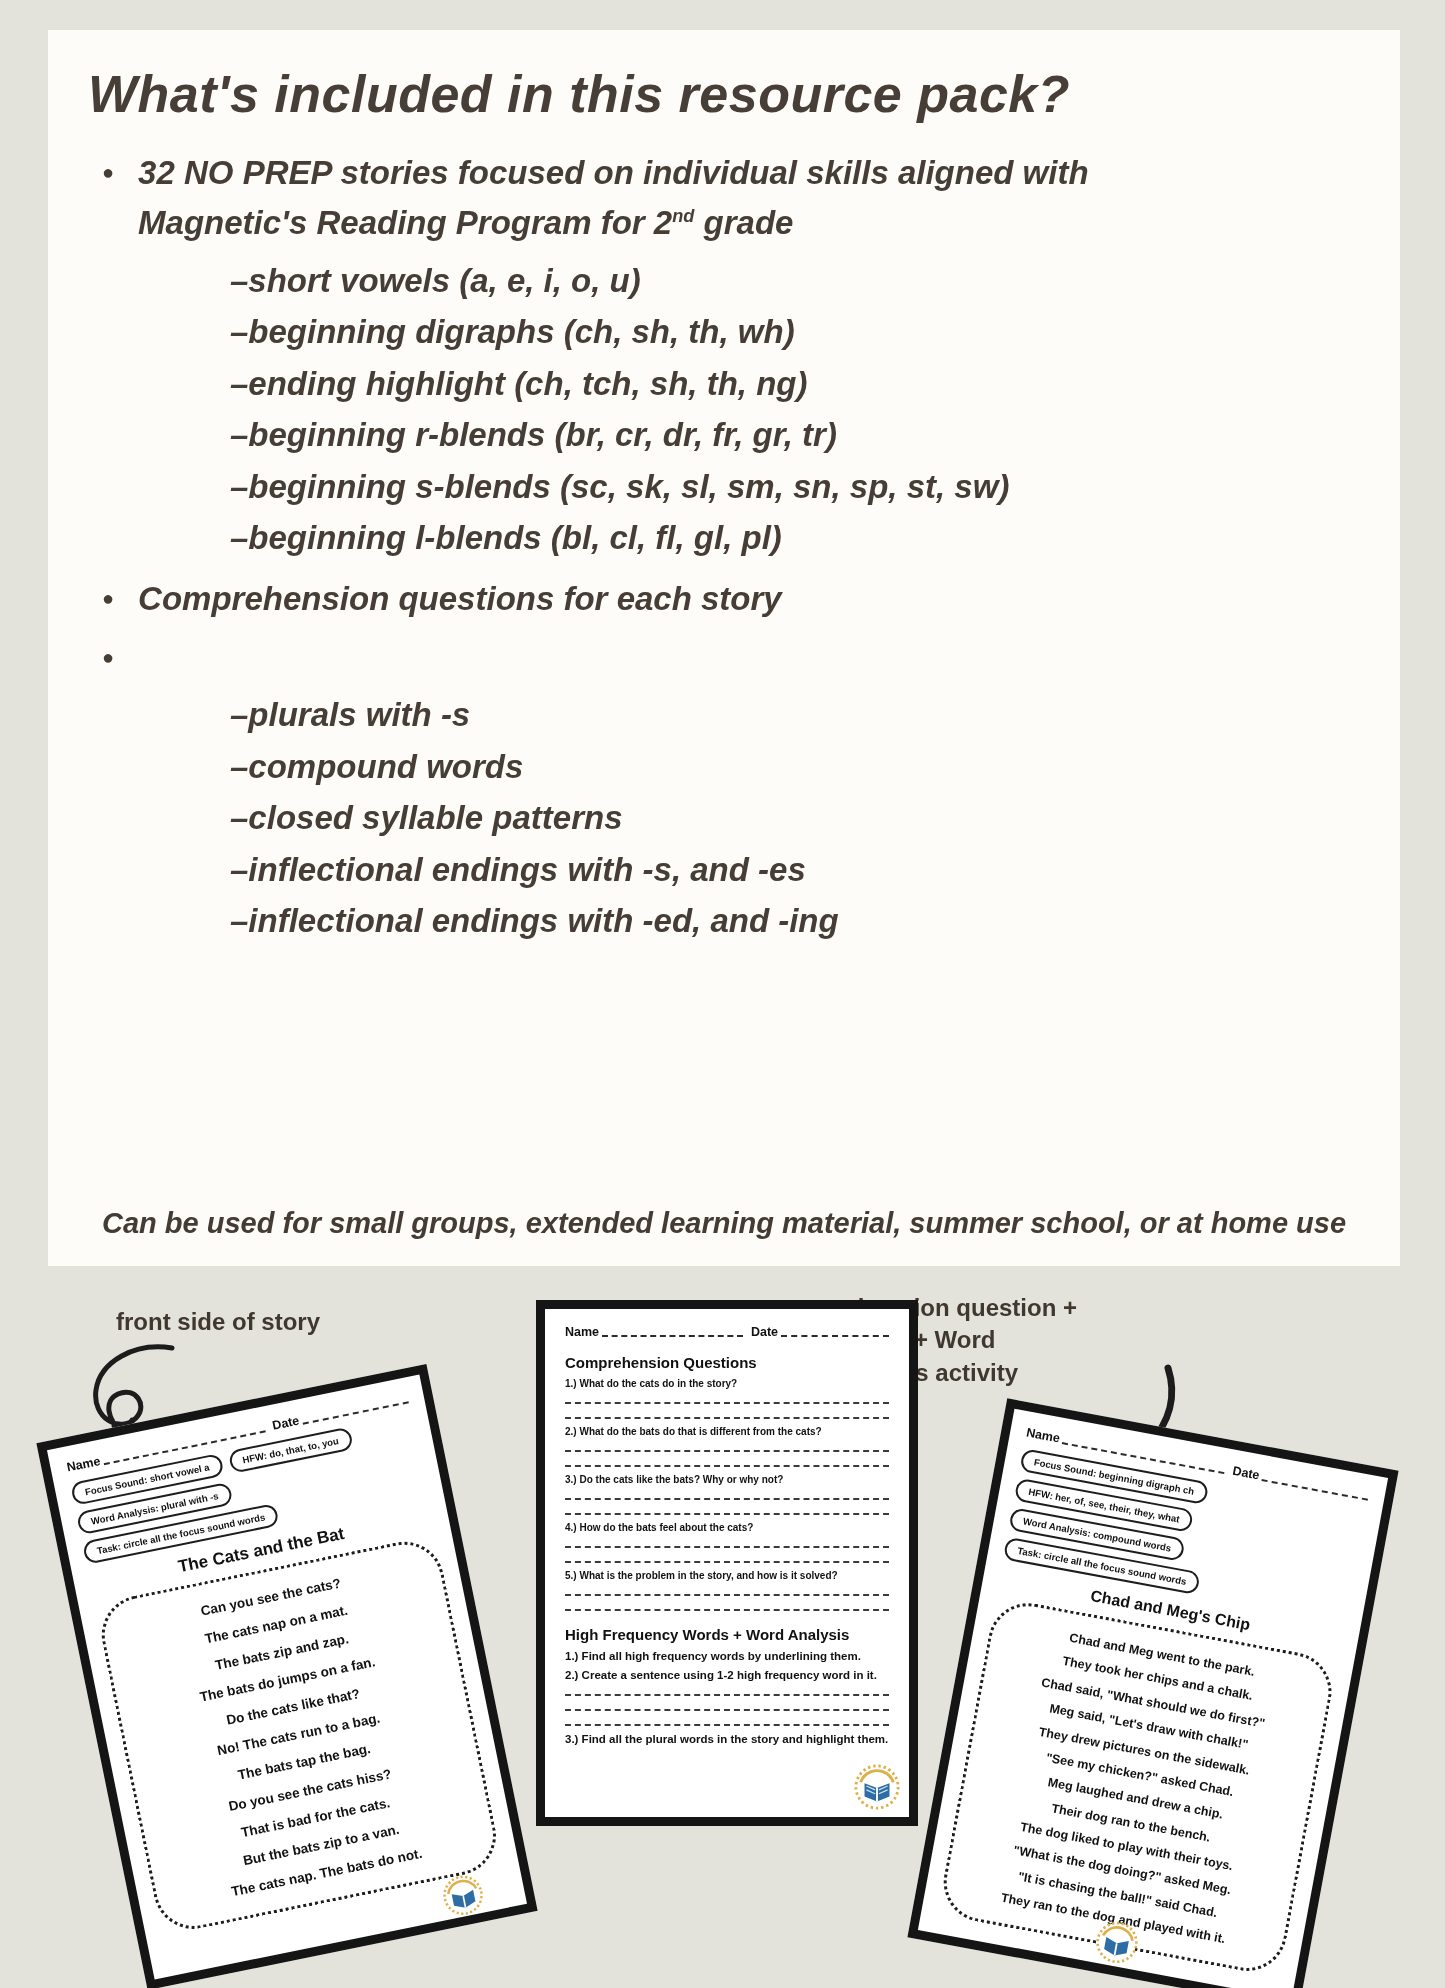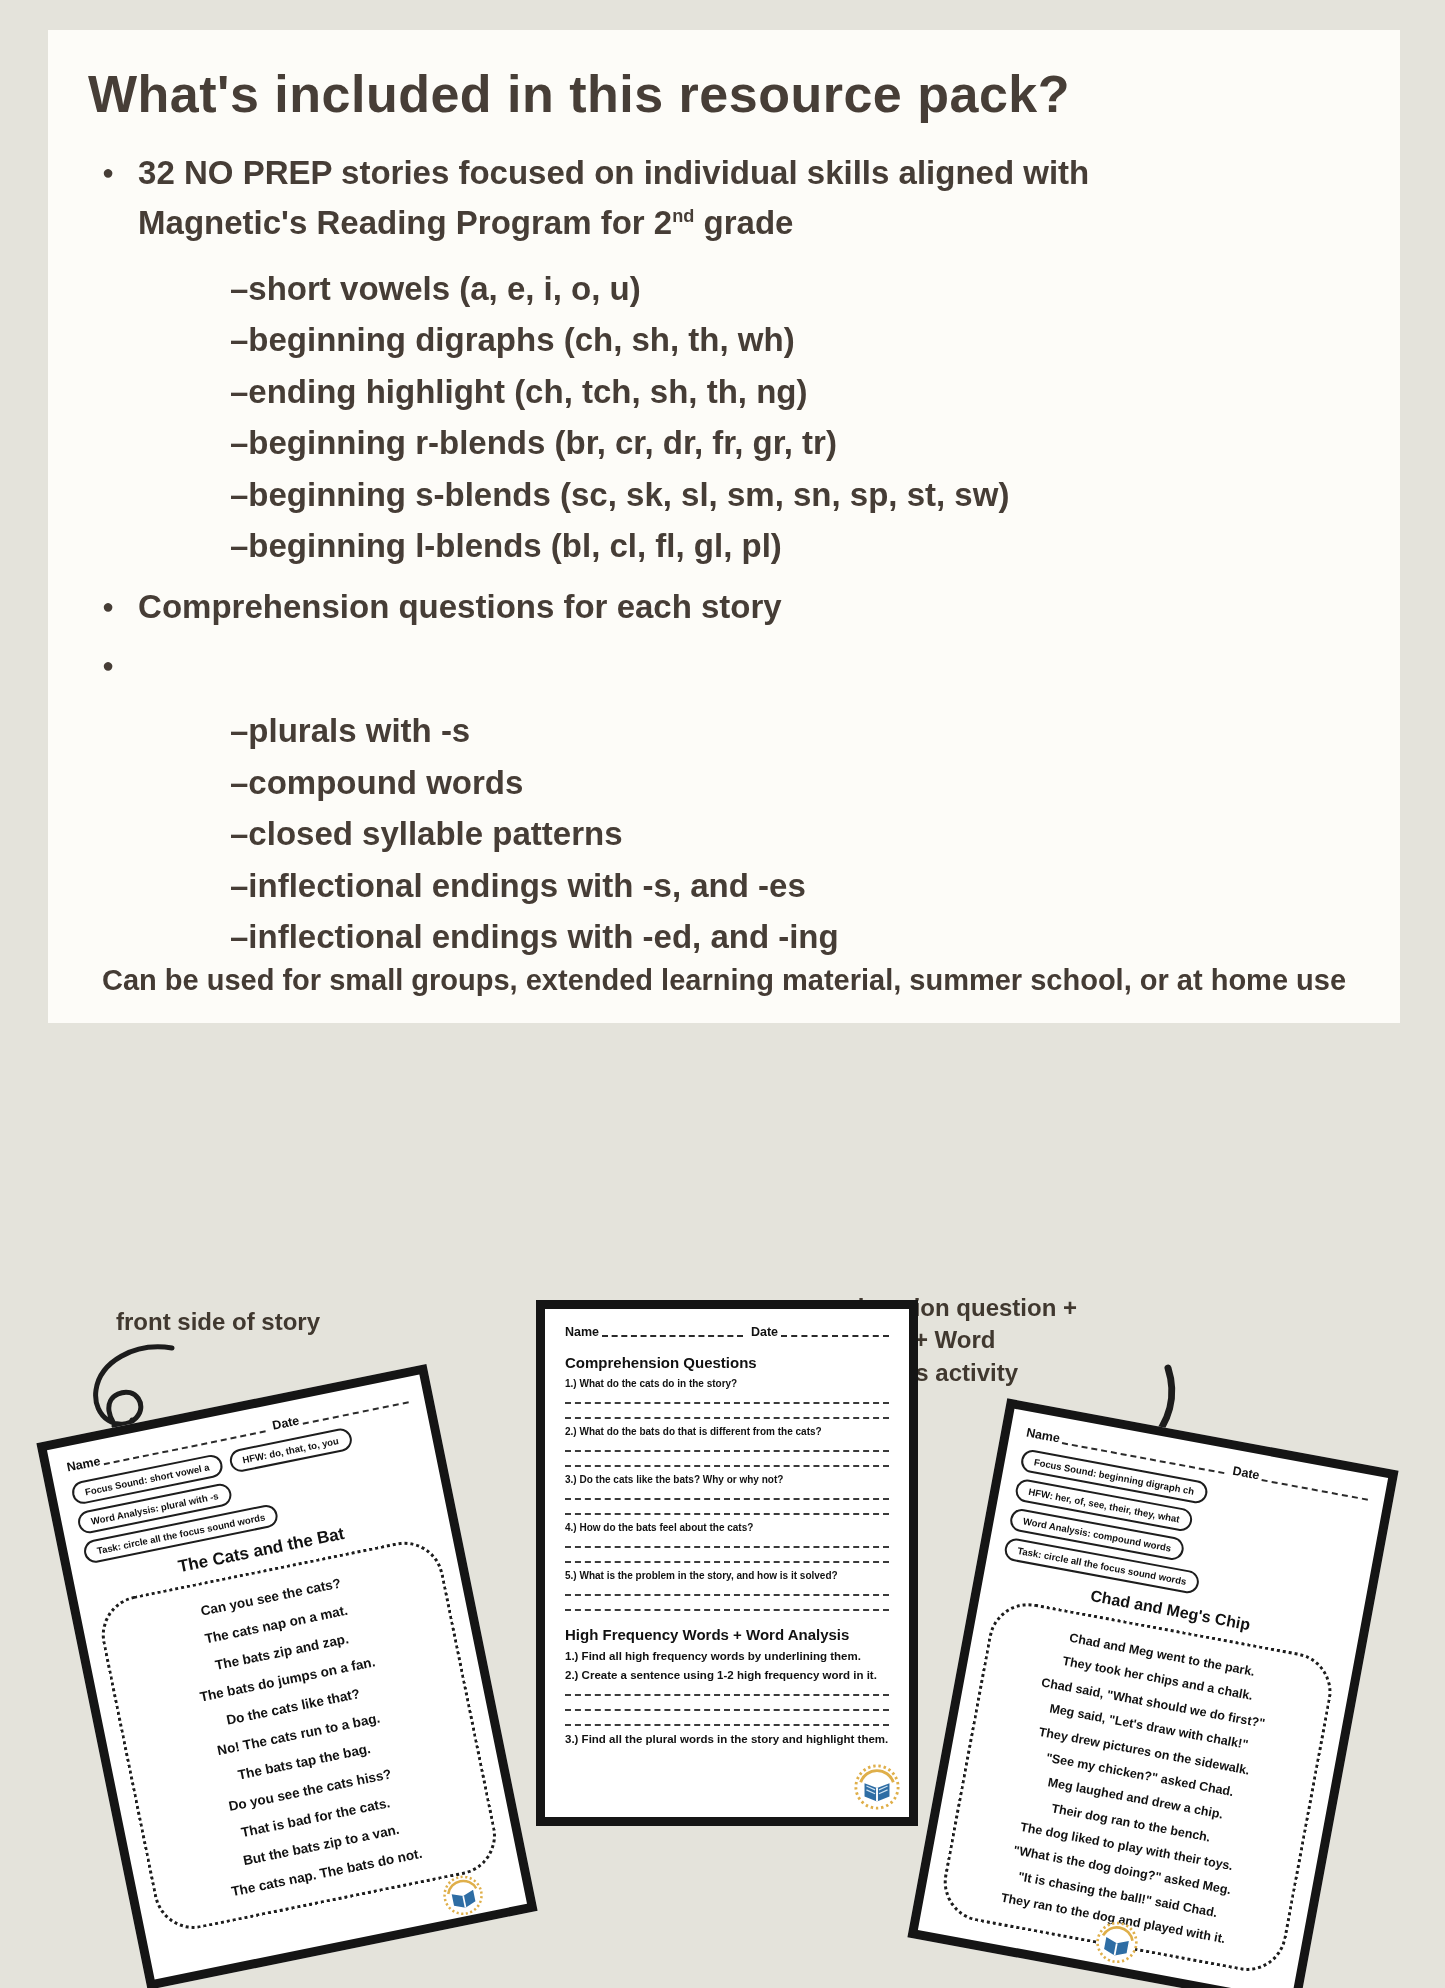--- a/index.html
+++ b/index.html
@@ -4,31 +4,31 @@
 <style>
   * { margin:0; padding:0; box-sizing:border-box; }
   body { background:#b9b9b0; }
   .page {
     position:relative; width:1445px; height:1988px;
     background:#e4e3db; overflow:hidden;
     font-family:"Liberation Sans", sans-serif; color:#463d36;
   }
   
   .card {
-    position:absolute; left:48px; top:30px; width:1352px; height:993px;
-    background:#fdfcf8; padding:34px 44px 30px 40px;
+    position:absolute; left:48px; top:30px; width:1352px; height:1236px;
+    background:#fdfcf8; padding:34px 44px 30px 40px;font-style:italic;
   }
   .title { font-size:52px; font-weight:bold; letter-spacing:0.5px; color:#473e37; }
   .bullets { margin-top:24px; }
   .bullet { display:flex; align-items:flex-start; margin-top:10px; }
   .dot { font-size:20px; line-height:48px; margin:0 24px 0 14px; }
   .btext { font-size:33px; font-weight:bold; line-height:1.5; }
   .btext.w1 { max-width:1010px; }
   sup.sup { font-size:0.55em; vertical-align:super; }
-  .subitems { padding-left:142px; font-size:33px; font-weight:bold; line-height:1.56; margin-top:16px; }
+  .subitems { padding-left:142px; font-size:33px; font-weight:bold; line-height:1.56; margin-top:8px; }
   .subitem::before { content:"\2013 "; font-weight:bold; }
   .footnote {
     position:absolute; left:0; right:0; bottom:26px; text-align:center;
     font-size:29px; font-weight:bold; color:#443b34;
   }
   
   .label-left { position:absolute; left:116px; top:1308px; font-size:24px; font-weight:bold; color:#40382f; }
   .label-right { position:absolute; left:748px; top:1292px; width:352px; text-align:center;
                  font-size:24px; font-weight:bold; line-height:1.35; color:#40382f; }
   .arrow-svg { position:absolute; }

